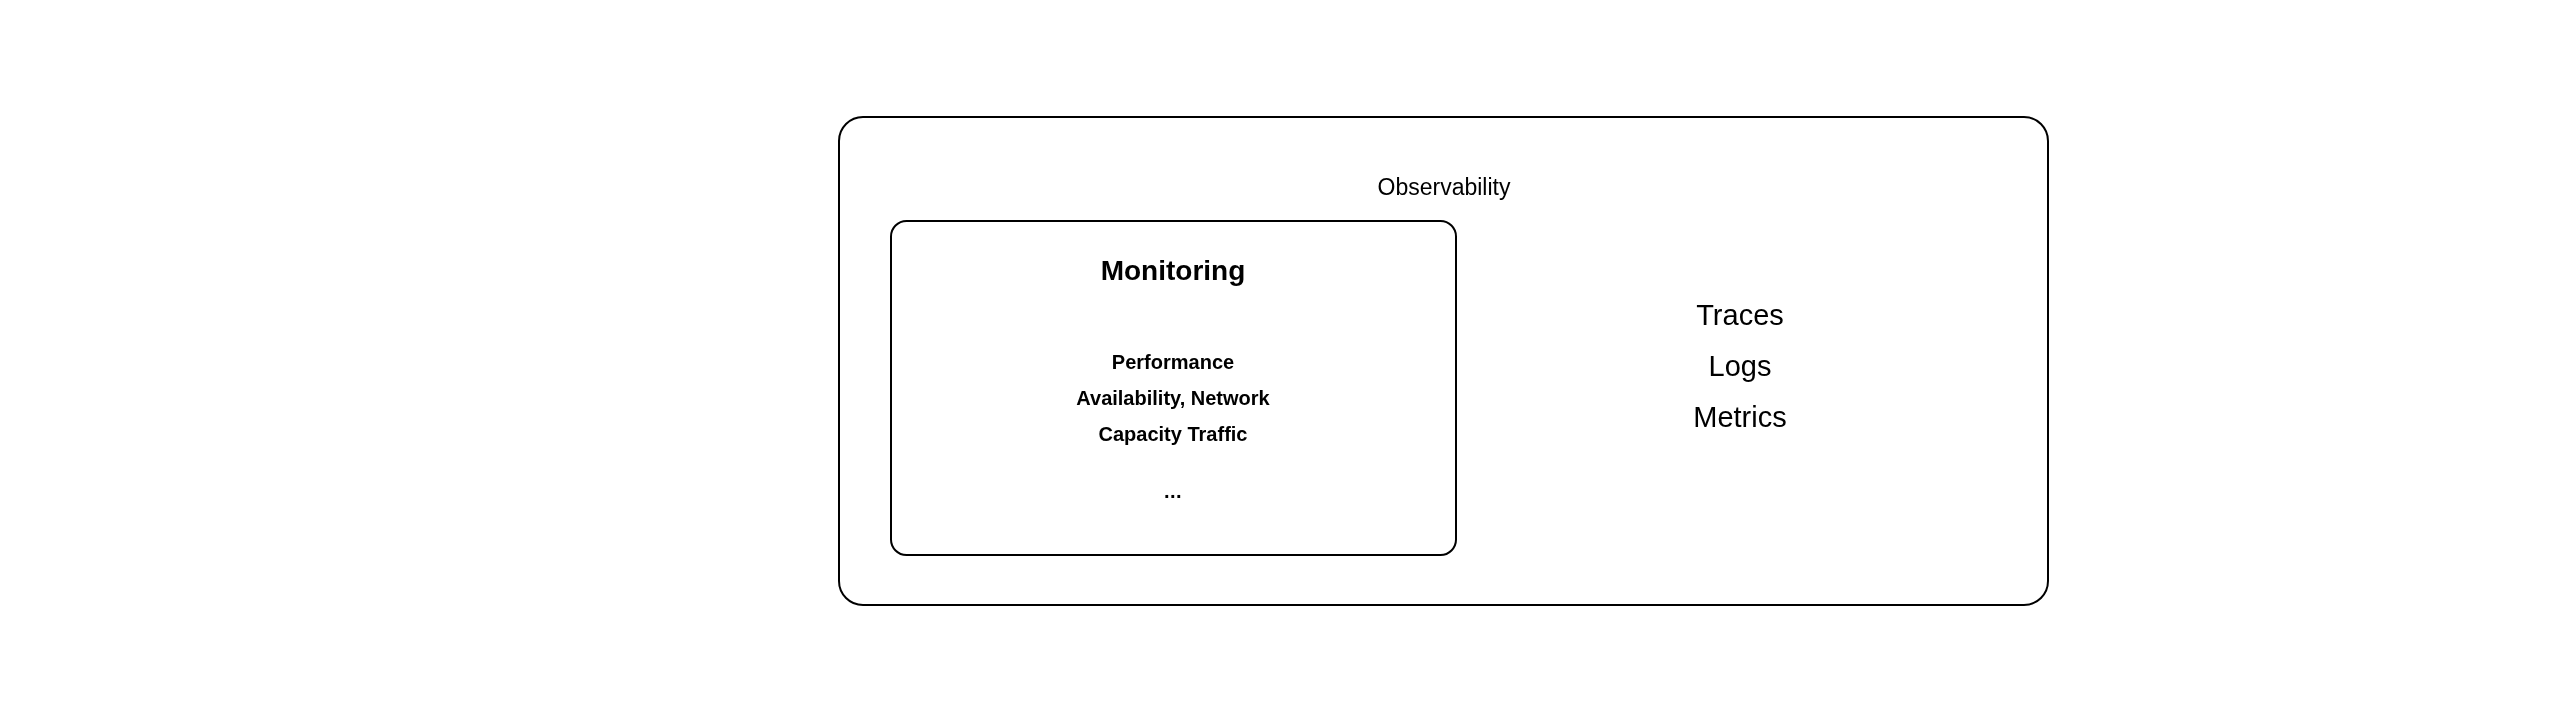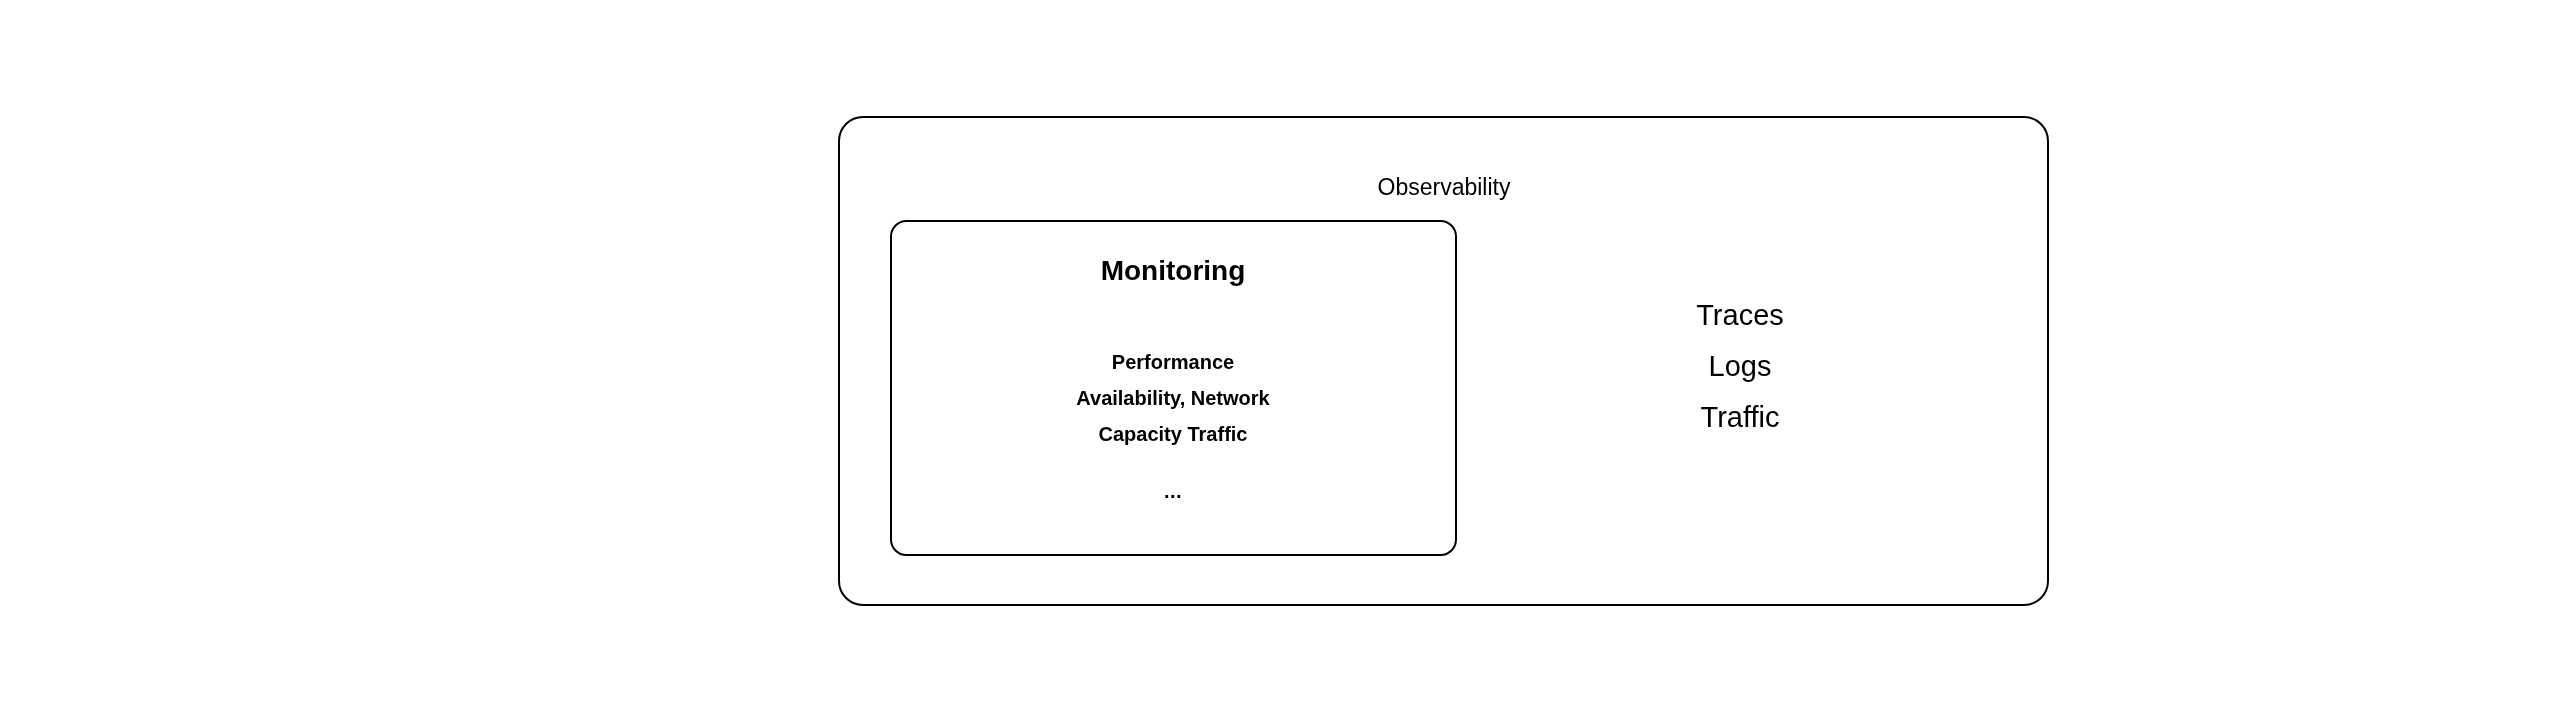--- a/index.html
+++ b/index.html
@@ -132,17 +132,17 @@
   <div class="inner-list">
     <span class="line">Performance</span>
     <span class="line">Availability, Network</span>
     <span class="line">Capacity Traffic</span>
     <span class="ellipsis">...</span>
   </div>
 
   <div class="pillars">
     <span class="line">Traces</span>
     <span class="line">Logs</span>
-    <span class="line">Traffic</span>
+    <span class="line">Metrics</span>
   </div>
 
 </div>
 
 
 </body></html>

